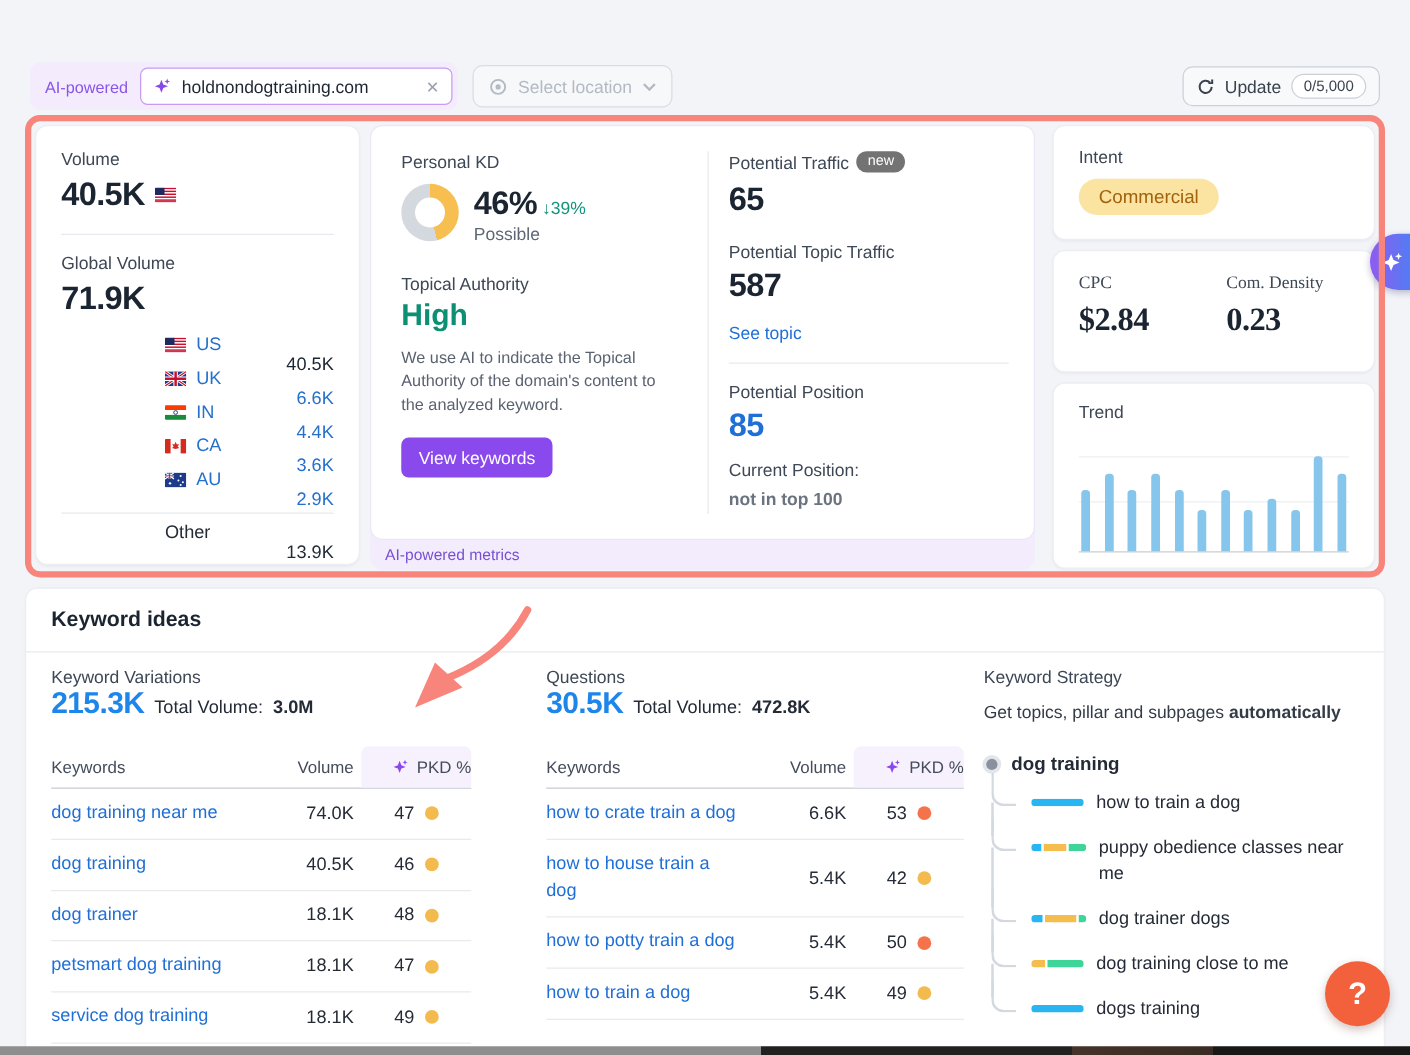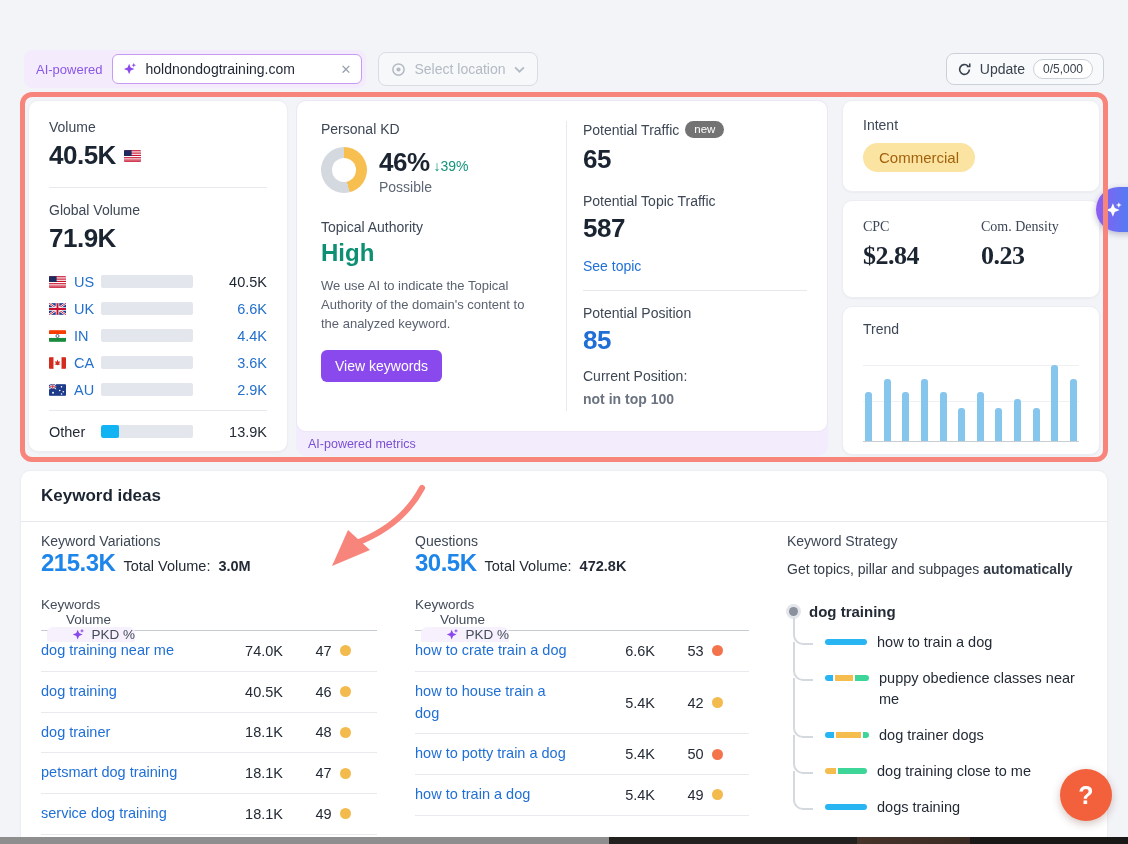--- a/index.html
+++ b/index.html
@@ -25,21 +25,21 @@
   
   .card { position:absolute; background:#fff; border:1px solid #eceef2; border-radius:10px; box-shadow:0 1px 2px rgba(20,30,50,.04); }
   .lbl { font-size:14px; color:#3d4755; }
   .big { font-size:26px; font-weight:700; color:#1b2431; letter-spacing:-.5px; }
   .divider { border-top:1px solid #e7e9ee; }
 
   
   #vol-card { left:28px; top:100px; width:260px; height:352px; padding:18px 20px 0; }
   #vol-card .vrow { display:flex; align-items:center; gap:8px; margin-top:5px; }
   .flag svg { display:block; border-radius:1px; }
-  .c-row { display:flex; align-items:center; height:27px; }
+  .c-row { display:flex; align-items:center; height:27px;flex-direction:column; }
   .c-code { width:52px; display:flex; align-items:center; gap:8px; font-size:14.5px; color:#2470cc; }
   .c-track { width:92px; height:13px; background:#e3e6ec; border-radius:2px; overflow:hidden; }
   .c-fill { height:100%; border-radius:2px; }
   .c-val { margin-left:auto; font-size:14.5px; }
 
   
   #mid-wrap { position:absolute; left:296px; top:100px; width:532px; height:356px; background:#f3ecfd; border-radius:10px; }
   #mid-inner { position:absolute; left:0; top:0; width:532px; height:332px; background:#fff; border:1px solid #ece6f7; border-radius:10px; }
   #ai-metrics { position:absolute; left:12px; bottom:5px; font-size:12.5px; color:#7a4fd3; }
   #mid-left { position:absolute; left:24px; top:20px; width:236px; }
@@ -74,29 +74,29 @@
   #arrow { position:absolute; left:318px; top:478px; z-index:31; pointer-events:none; }
 
   
   #ai-fab { position:absolute; left:1096px; top:187px; width:44px; height:45px; border-radius:23px 0 0 23px; background:linear-gradient(90deg,#8e5cf0,#3f87f5); z-index:25; display:flex; align-items:center; padding-left:9px; cursor:pointer; box-shadow:0 2px 6px rgba(40,40,90,.3); }
 
   
   #ideas { left:20px; top:470px; width:1088px; height:380px; border-radius:10px 10px 0 0; }
   #ideas-head { padding:15px 20px; font-size:17px; font-weight:700; color:#1b2431; border-bottom:1px solid #e7e9ee; }
   .col { position:absolute; top:62px; }
   #col-var { left:20px; width:336px; }
-  #col-q { left:394px; width:334px; }
+  #col-q { left:416px; width:334px; }
   #col-strat { left:766px; width:312px; }
   .count-row { display:flex; align-items:baseline; gap:8px; }
   .count-big { font-size:24px; font-weight:700; color:#1e86ea; letter-spacing:-.5px; }
   .total-lbl { font-size:14.5px; color:#242b36; }
   .total-val { font-weight:700; }
 
   .ktable { margin-top:20px; }
-  .thead { display:flex; align-items:stretch; height:34px; border-bottom:1px solid #c6cbd3; font-size:13.5px; color:#434c5a;flex-direction:column; }
+  .thead { display:flex; align-items:stretch; height:34px; border-bottom:1px solid #c6cbd3; font-size:13.5px; color:#434c5a; }
   .th-kw { flex:1; display:flex; align-items:center; }
   .th-vol { width:70px; display:flex; align-items:center; justify-content:flex-end; }
   .th-pkd { width:88px; margin-left:6px; background:#f7f1fd; border-radius:6px 6px 0 0; display:flex; align-items:center; justify-content:flex-end; gap:6px; }
   .trow { display:flex; align-items:center; border-bottom:1px solid #e8eaee; padding:9px 0; }
   .td-kw { flex:1; font-size:14.5px; color:#1f6fd6; line-height:1.5; padding-right:4px; cursor:pointer; }
   .qs .td-kw { flex:0 0 160px; }
   .qs .trow { align-items:center; }
   .td-vol { width:70px; text-align:right; font-size:14.5px; color:#242b36; margin-left:auto; }
   .td-pkd { width:88px; margin-left:6px; display:flex; align-items:center; justify-content:center; gap:8px; font-size:14.5px; color:#242b36; }
   .dot { width:11px; height:11px; border-radius:50%; }

